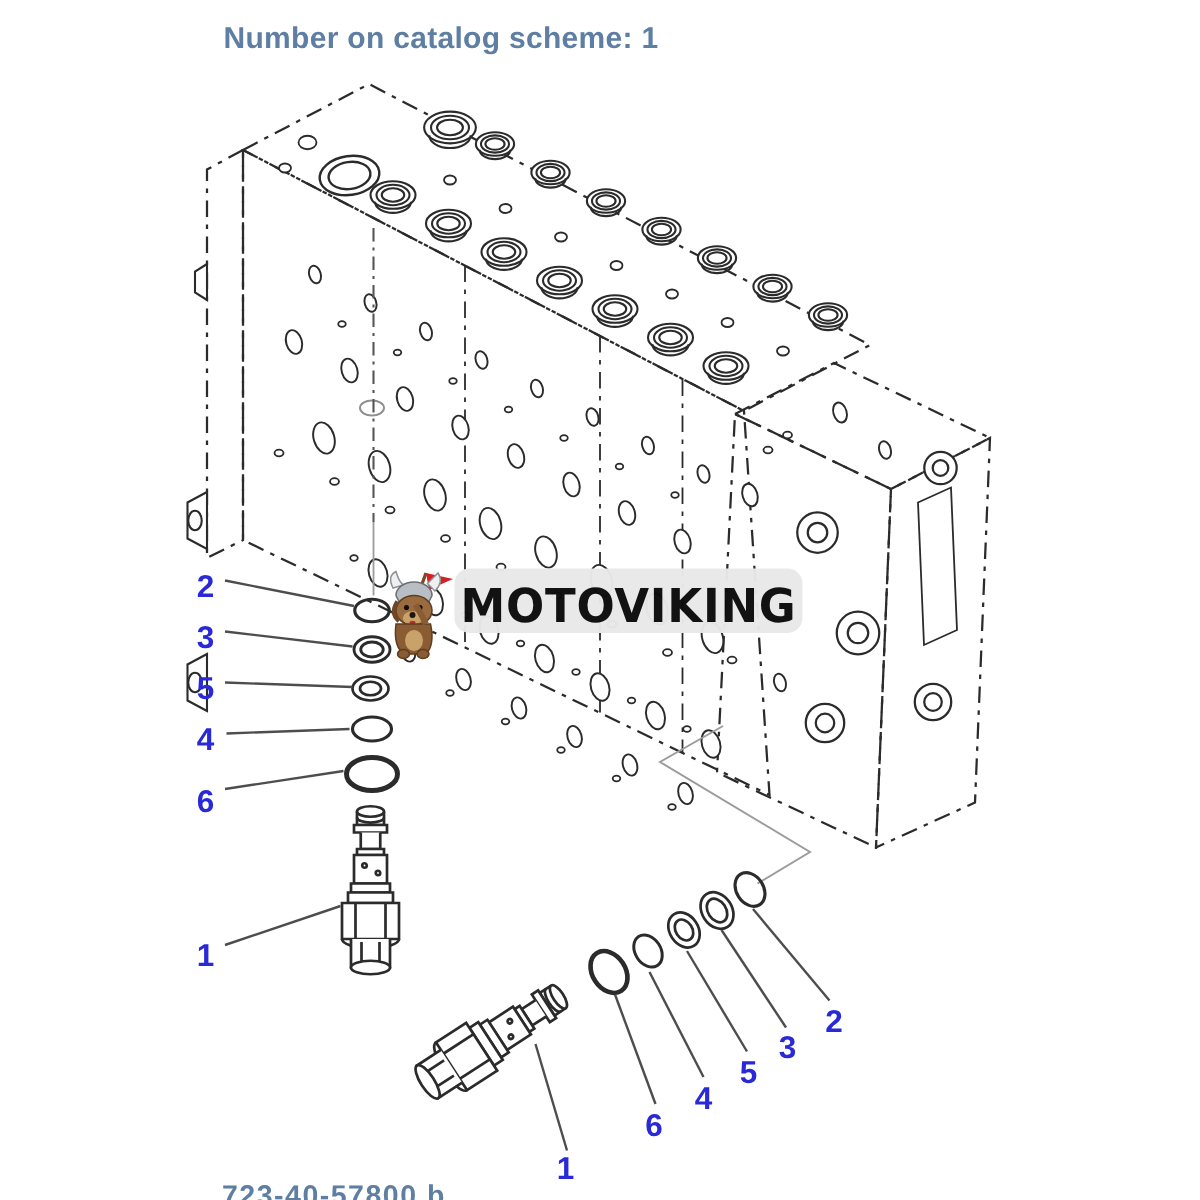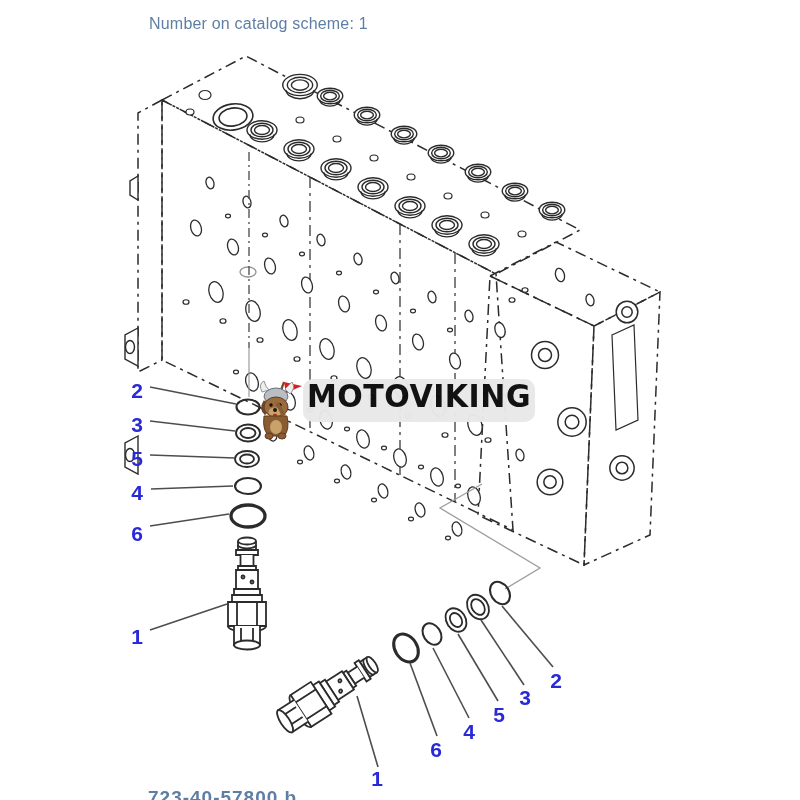--- a/index.html
+++ b/index.html
@@ -3,27 +3,27 @@
 <meta charset="utf-8">
 <style>
   html,body{margin:0;padding:0;}
   body{
     width:800px;height:800px;overflow:hidden;position:relative;
     background:#ffffff;
     font-family:"Liberation Sans", sans-serif;
   }
   .title{
     position:absolute;left:149px;top:15px;
-    font-size:16px;font-weight:normal;letter-spacing:0.2px;
+    font-size:20px;font-weight:bold;letter-spacing:0.2px;
   }
   #diagram{position:absolute;left:0;top:0;}
   .wm-badge{
     position:absolute;left:303px;top:379px;width:232px;height:43px;
     background:#e9e9e9;border-radius:10px;opacity:0.97;
-    display:flex;align-items:flex-start;justify-content:center;
+    display:flex;align-items:flex-end;justify-content:center;
   }
   .wm-text{
     font-family:"DejaVu Sans", sans-serif;
     font-weight:900;font-size:30px;letter-spacing:0.5px;
     transform:scaleY(1.04);
   }
   .mascot{position:absolute;left:250px;top:370px;width:60px;height:70px;}
   .footer-pn{
     position:absolute;left:148px;top:787px;
     font-size:19px;font-weight:bold;letter-spacing:1px;

